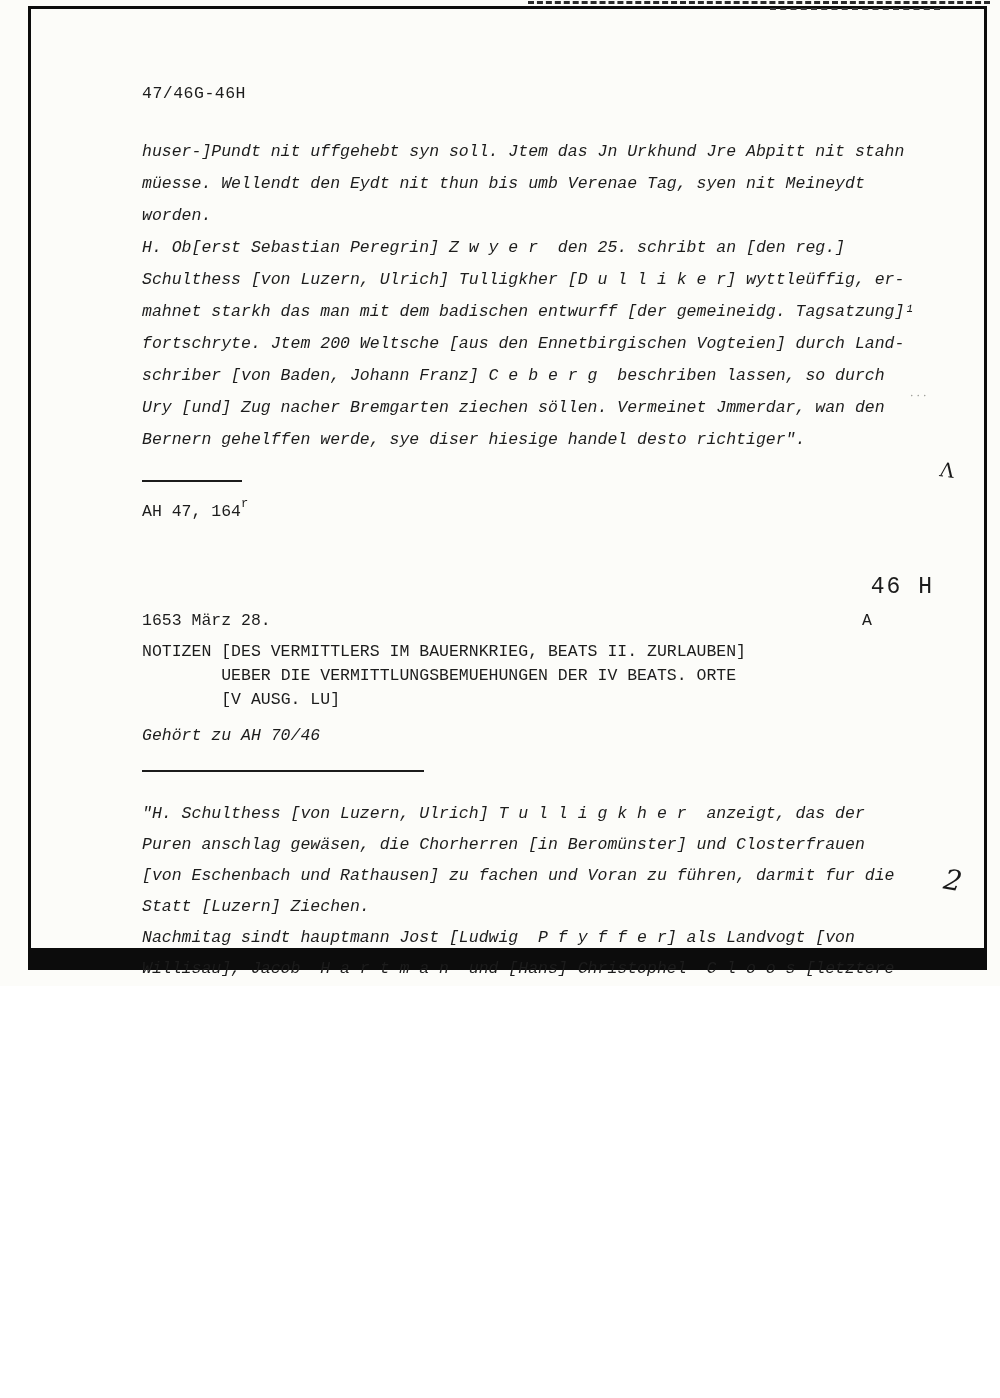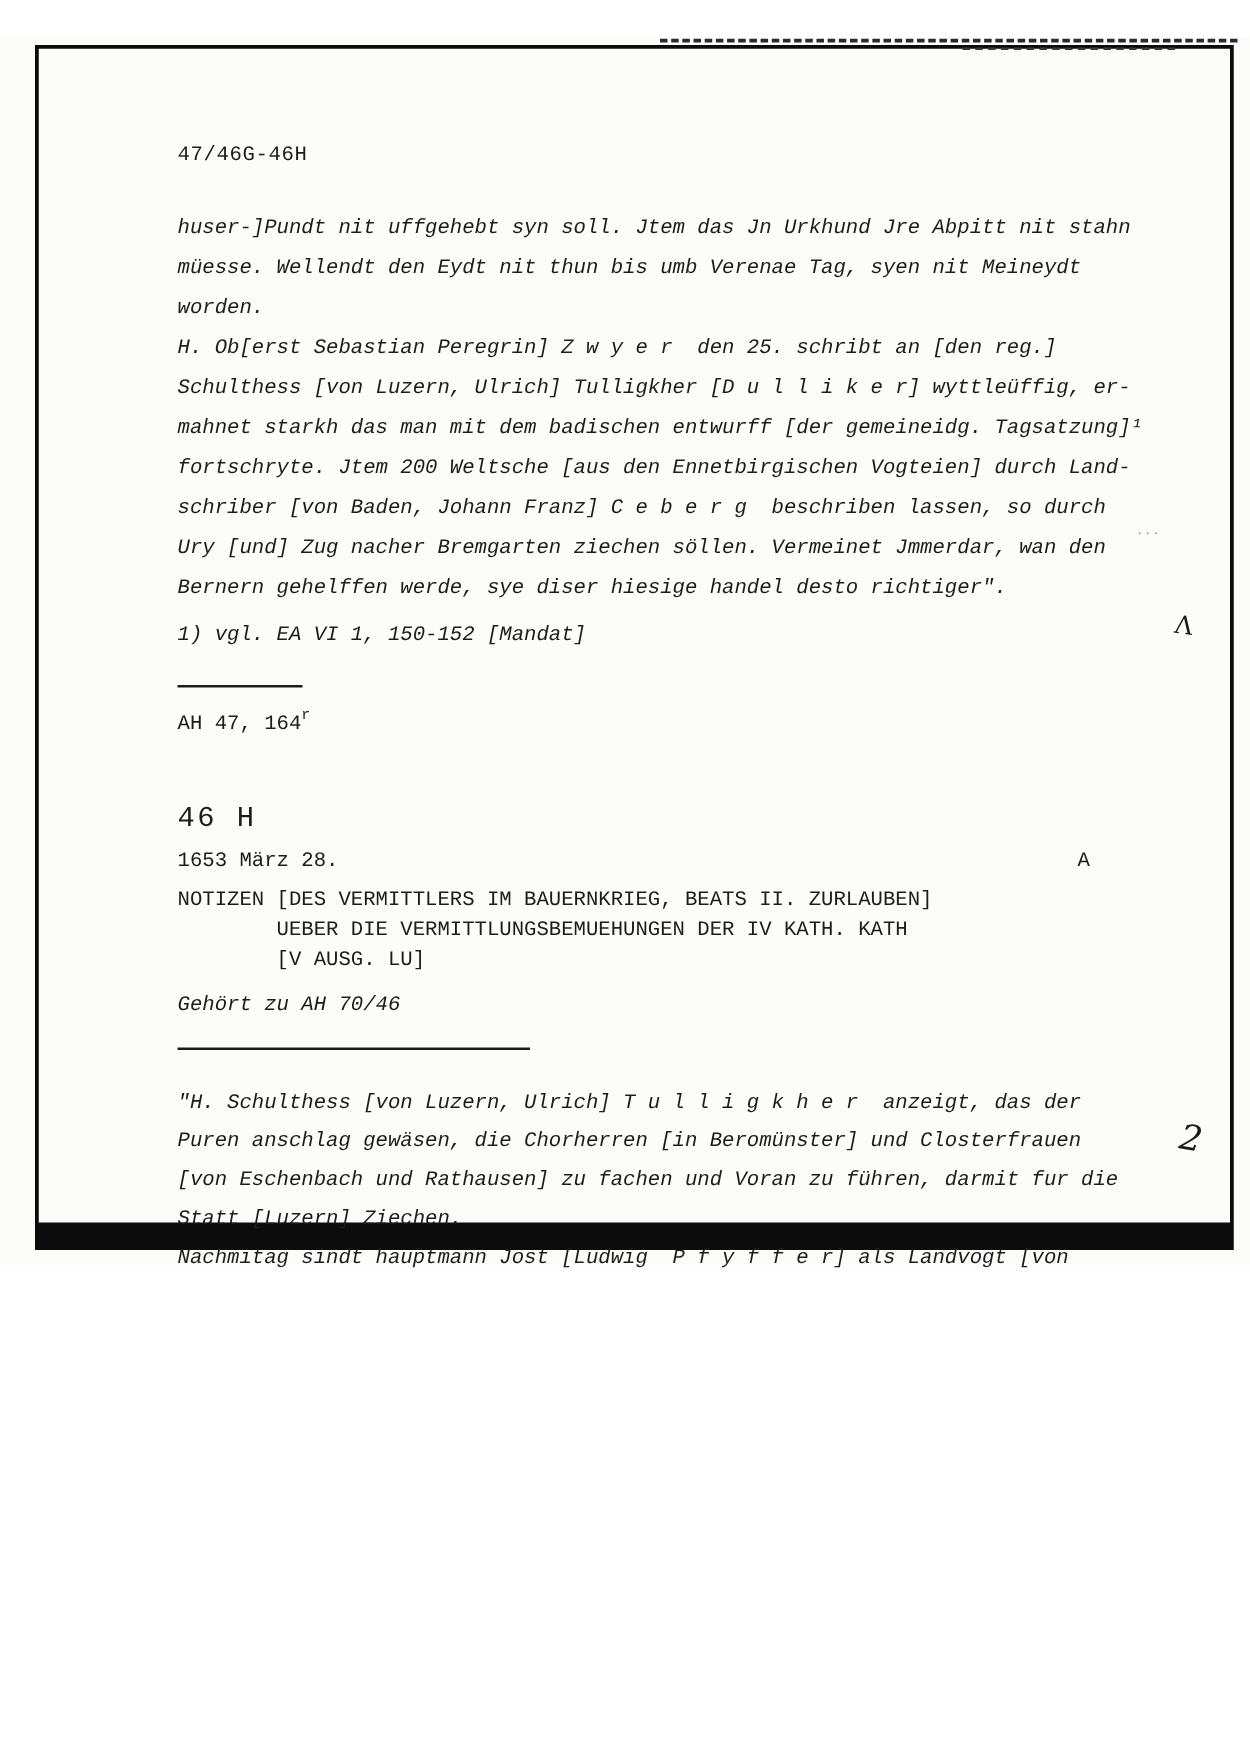--- a/index.html
+++ b/index.html
@@ -4,21 +4,20 @@
 <style>
   html, body { margin: 0; padding: 0; background: #ffffff; }
   .page {
     position: relative;
     width: 1000px;
     height: 986px;
     background: #fcfcf9;
     overflow: hidden;
     color: #1c1c1c;
     font-family: "Liberation Mono", "DejaVu Sans Mono", monospace;
-    margin-top: 30px;
   }
   .scan-frame {
     position: absolute;
     left: 28px; top: 6px; right: 13px; bottom: 16px;
     border: 3px solid #0c0c0c;
     border-bottom: 22px solid #0c0c0c;
     pointer-events: none;
   }
   .scan-dash-1 {
     position: absolute; top: 1px; left: 528px; width: 462px; height: 0;
@@ -37,21 +36,21 @@
   .typed { font-style: italic; line-height: 32px; white-space: pre-wrap; }
   .para-1 { margin-top: 26px; }
   .footnote { margin-top: 6px; line-height: 32px; font-style: italic; }
   .rule-short {
     margin-top: 24px; width: 100px; height: 0;
     border-top: 2px solid #1c1c1c;
   }
   .archive-ref { margin-top: 8px; line-height: 32px; font-style: normal; }
   .archive-ref sup { font-size: 12px; position: relative; top: -2px; }
   .section-heading {
-    margin-top: 42px; text-align: left;
+    margin-top: 42px; text-align: right;
     font-size: 23px; line-height: 34px; font-style: normal;
     letter-spacing: 2px;
   }
   .date-row {
     margin-top: 2px; display: flex; justify-content: space-between;
     line-height: 30px; font-style: normal;
   }
   .corner-letter { padding-right: 62px; }
   .title-block {
     margin-top: 4px; line-height: 24px; font-style: normal;
@@ -92,35 +91,34 @@
 müesse. Wellendt den Eydt nit thun bis umb Verenae Tag, syen nit Meineydt
 worden.
 H. Ob[erst Sebastian Peregrin] Z w y e r  den 25. schribt an [den reg.]
 Schulthess [von Luzern, Ulrich] Tulligkher [D u l l i k e r] wyttleüffig, er-
 mahnet starkh das man mit dem badischen entwurff [der gemeineidg. Tagsatzung]¹
 fortschryte. Jtem 200 Weltsche [aus den Ennetbirgischen Vogteien] durch Land-
 schriber [von Baden, Johann Franz] C e b e r g  beschriben lassen, so durch
 Ury [und] Zug nacher Bremgarten ziechen söllen. Vermeinet Jmmerdar, wan den
 Bernern gehelffen werde, sye diser hiesige handel desto richtiger".</div>
 
-    <div class="footnote">1) vgl. EA VI 1, 150-152 [Mandat]</div>
 
     <div class="rule-short"></div>
 
     <div class="archive-ref"><span>AH 47, 164</span><sup>r</sup></div>
 
     <div class="section-heading">46 H</div>
 
     <div class="date-row">
       <span>1653 März 28.</span>
       <span class="corner-letter">A</span>
     </div>
 
     <div class="title-block">NOTIZEN [DES VERMITTLERS IM BAUERNKRIEG, BEATS II. ZURLAUBEN]
-        UEBER DIE VERMITTLUNGSBEMUEHUNGEN DER IV KATH. KATH
+        UEBER DIE VERMITTLUNGSBEMUEHUNGEN DER IV BEATS. ORTE
         [V AUSG. LU]</div>
 
     <div class="belongs-to">Gehört zu AH 70/46</div>
 
     <div class="rule-long"></div>
 
     <div class="typed para-2">"H. Schulthess [von Luzern, Ulrich] T u l l i g k h e r  anzeigt, das der
 Puren anschlag gewäsen, die Chorherren [in Beromünster] und Closterfrauen
 [von Eschenbach und Rathausen] zu fachen und Voran zu führen, darmit fur die
 Statt [Luzern] Ziechen.

